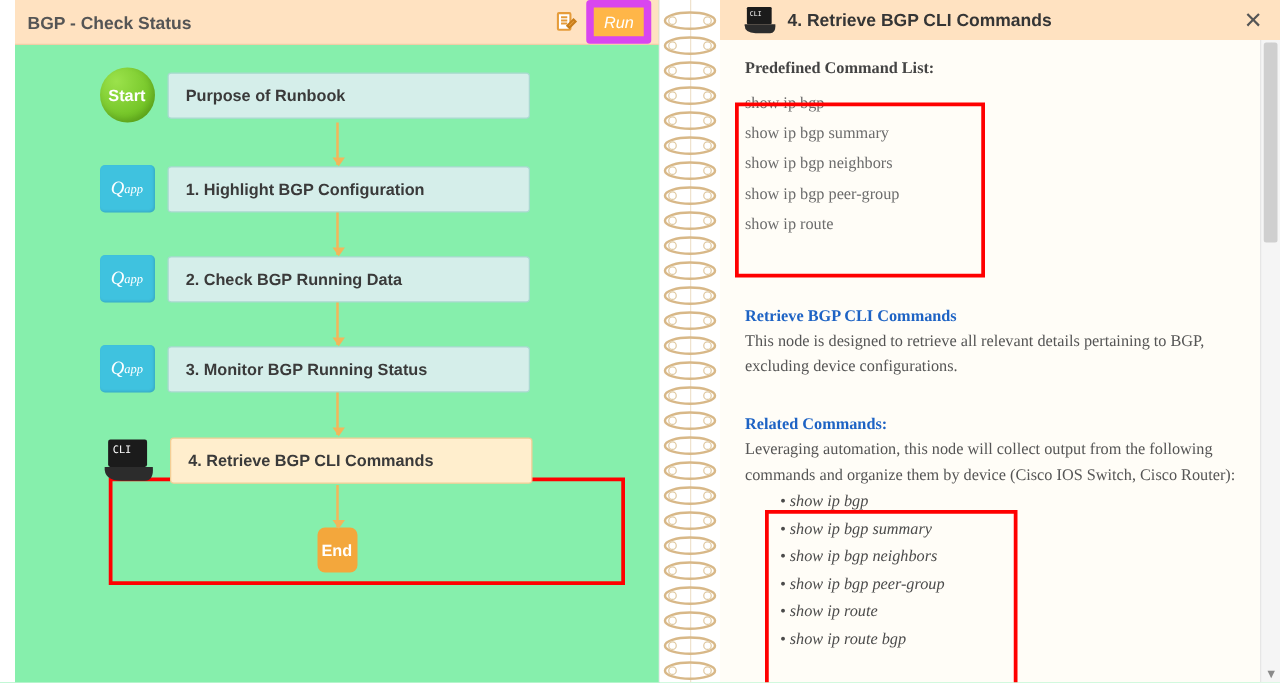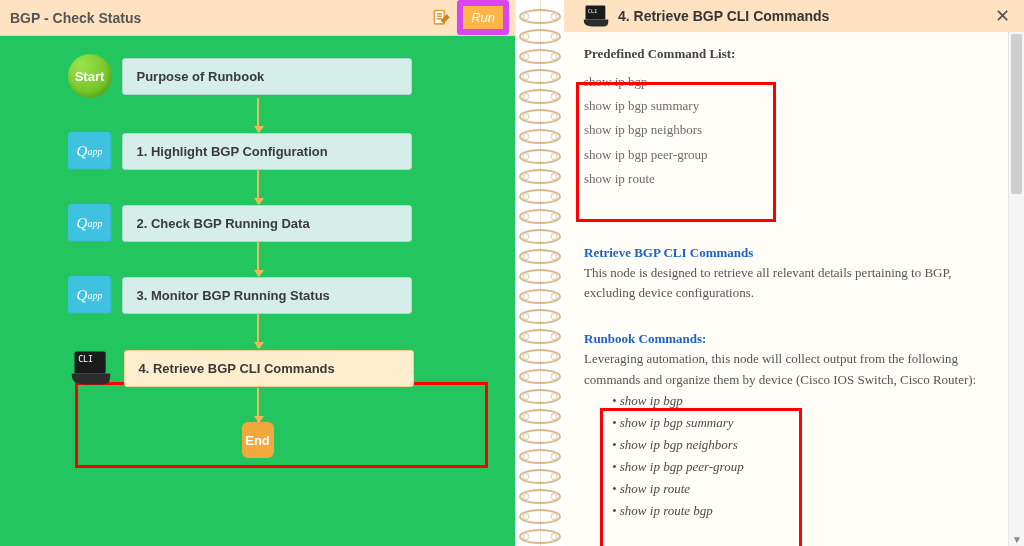--- a/index.html
+++ b/index.html
@@ -10,24 +10,25 @@
     width: 1024px;
     height: 546px;
     overflow: hidden;
     background: #fff;
     display: flex;
   }
   
   .left {
     width: 516px;
     height: 100%;
-    background: #22c55e;
+    background: #86efac;
     border-right: 1px solid #eee;
     display: flex;
     flex-direction: column;
+    margin-left: 12px;
   }
   .left-header {
     height: 36px;
     background: #ffe2c1;
     border-bottom: 1px solid #f0cfa7;
     display: flex;
     align-items: center;
     padding: 0 6px 0 10px;
     gap: 6px;
   }
@@ -568,21 +569,21 @@
           <div>show ip route</div>
         </div>
     </div>
 
     <div class="section" style="margin-top:40px">
       <div class="blue-head">Retrieve BGP CLI Commands</div>
       <div>This node is designed to retrieve all relevant details pertaining to BGP, excluding device configurations.</div>
     </div>
 
     <div class="section" style="margin-top:14px">
-      <div class="blue-head">Runbook Commands:</div>
+      <div class="blue-head">Related Commands:</div>
       <div>Leveraging automation, this node will collect output from the following commands and organize them by device (Cisco IOS Switch, Cisco Router):</div>
       <ul class="bul" id="rel-list">
           <li>show ip bgp</li>
           <li>show ip bgp summary</li>
           <li>show ip bgp neighbors</li>
           <li>show ip bgp peer-group</li>
           <li>show ip route</li>
           <li>show ip route bgp</li>
         </ul>
     </div>

